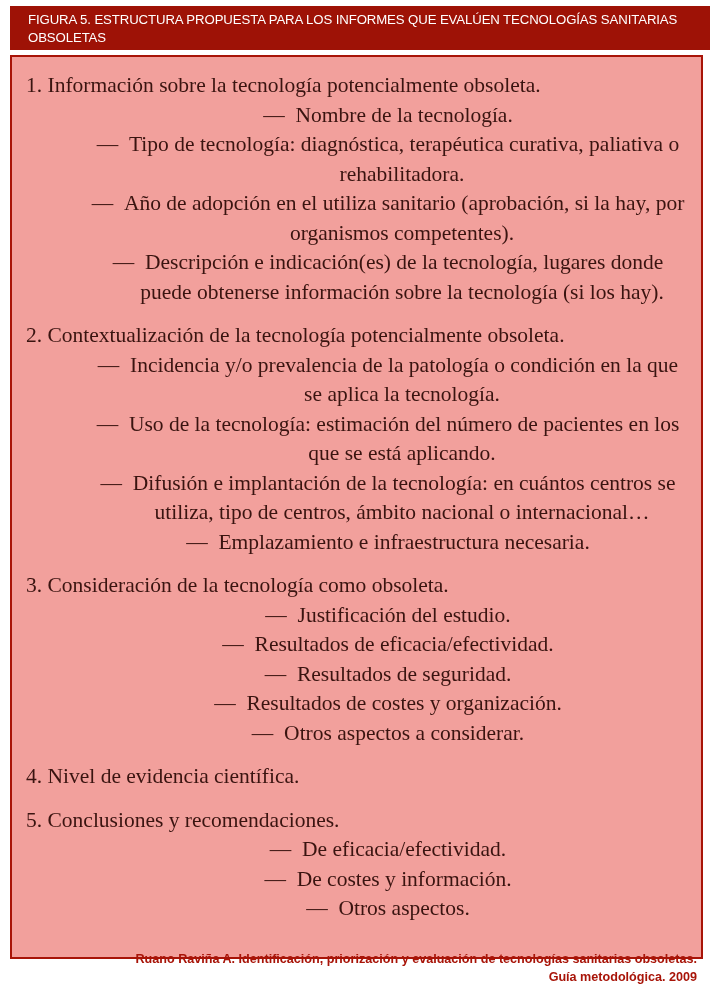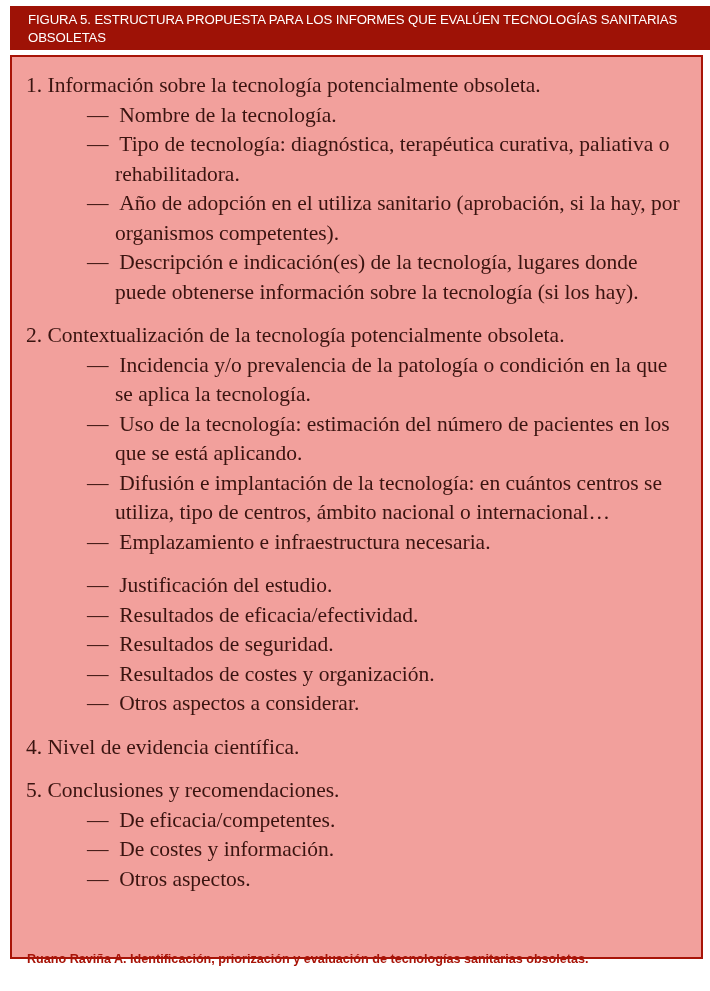--- a/index.html
+++ b/index.html
@@ -75,37 +75,39 @@
     list-style: none;
   }
   .subitem {
     color: #3a1410;
     font-size: 21.5px;
     line-height: 29.5px;
     padding-left: 89px;
     text-indent: -28px;
     margin: 0;
     padding-right: 4px;
+    text-align: center;
   }
   .dash {
     letter-spacing: 0;
   }
   .footer {
     position: absolute;
     left: 27px;
     top: 950px;
     width: 670px;
   }
   .footer-line {
     color: #a81408;
     font-family: "Liberation Sans", sans-serif;
     font-size: 12.6px;
     font-weight: bold;
     line-height: 18px;
     margin: 0;
+    text-align: right;
   }
 </style>
 </head>
 <body>
 
 <div class="figure">
 
   <div class="header-band">
     <div class="header-title">FIGURA 5. ESTRUCTURA PROPUESTA PARA LOS INFORMES QUE EVALÚEN TECNOLOGÍAS SANITARIAS OBSOLETAS</div>
   </div>
@@ -124,39 +126,41 @@
         <div class="section">
           <p class="section-title">2. Contextualización de la tecnología potencialmente obsoleta.</p>
           <ul class="subitems">
             <li class="subitem"><span class="dash">—&nbsp;&nbsp;</span><span>Incidencia y/o prevalencia de la patología o condición en la que se aplica la tecnología.</span></li>
             <li class="subitem"><span class="dash">—&nbsp;&nbsp;</span><span>Uso de la tecnología: estimación del número de pacientes en los que se está aplicando.</span></li>
             <li class="subitem"><span class="dash">—&nbsp;&nbsp;</span><span>Difusión e implantación de la tecnología: en cuántos centros se utiliza, tipo de centros, ámbito nacional o internacional…</span></li>
             <li class="subitem"><span class="dash">—&nbsp;&nbsp;</span><span>Emplazamiento e infraestructura necesaria.</span></li>
           </ul>
         </div>
         <div class="section">
+          <p class="section-title">3. Consideración de la tecnología como obsoleta.</p>
           <ul class="subitems">
             <li class="subitem"><span class="dash">—&nbsp;&nbsp;</span><span>Justificación del estudio.</span></li>
             <li class="subitem"><span class="dash">—&nbsp;&nbsp;</span><span>Resultados de eficacia/efectividad.</span></li>
             <li class="subitem"><span class="dash">—&nbsp;&nbsp;</span><span>Resultados de seguridad.</span></li>
             <li class="subitem"><span class="dash">—&nbsp;&nbsp;</span><span>Resultados de costes y organización.</span></li>
             <li class="subitem"><span class="dash">—&nbsp;&nbsp;</span><span>Otros aspectos a considerar.</span></li>
           </ul>
         </div>
         <div class="section">
           <p class="section-title">4. Nivel de evidencia científica.</p>
         </div>
         <div class="section">
           <p class="section-title">5. Conclusiones y recomendaciones.</p>
           <ul class="subitems">
-            <li class="subitem"><span class="dash">—&nbsp;&nbsp;</span><span>De eficacia/competentes.</span></li>
+            <li class="subitem"><span class="dash">—&nbsp;&nbsp;</span><span>De eficacia/efectividad.</span></li>
             <li class="subitem"><span class="dash">—&nbsp;&nbsp;</span><span>De costes y información.</span></li>
             <li class="subitem"><span class="dash">—&nbsp;&nbsp;</span><span>Otros aspectos.</span></li>
           </ul>
         </div>
       </div>
   </div>
 
   <div class="footer">
     <div class="footer-line">Ruano Raviña A. Identificación, priorización y evaluación de tecnologías sanitarias obsoletas.</div>
+    <div class="footer-line">Guía metodológica. 2009</div>
   </div>
 
 </div>
 
 </body></html>

